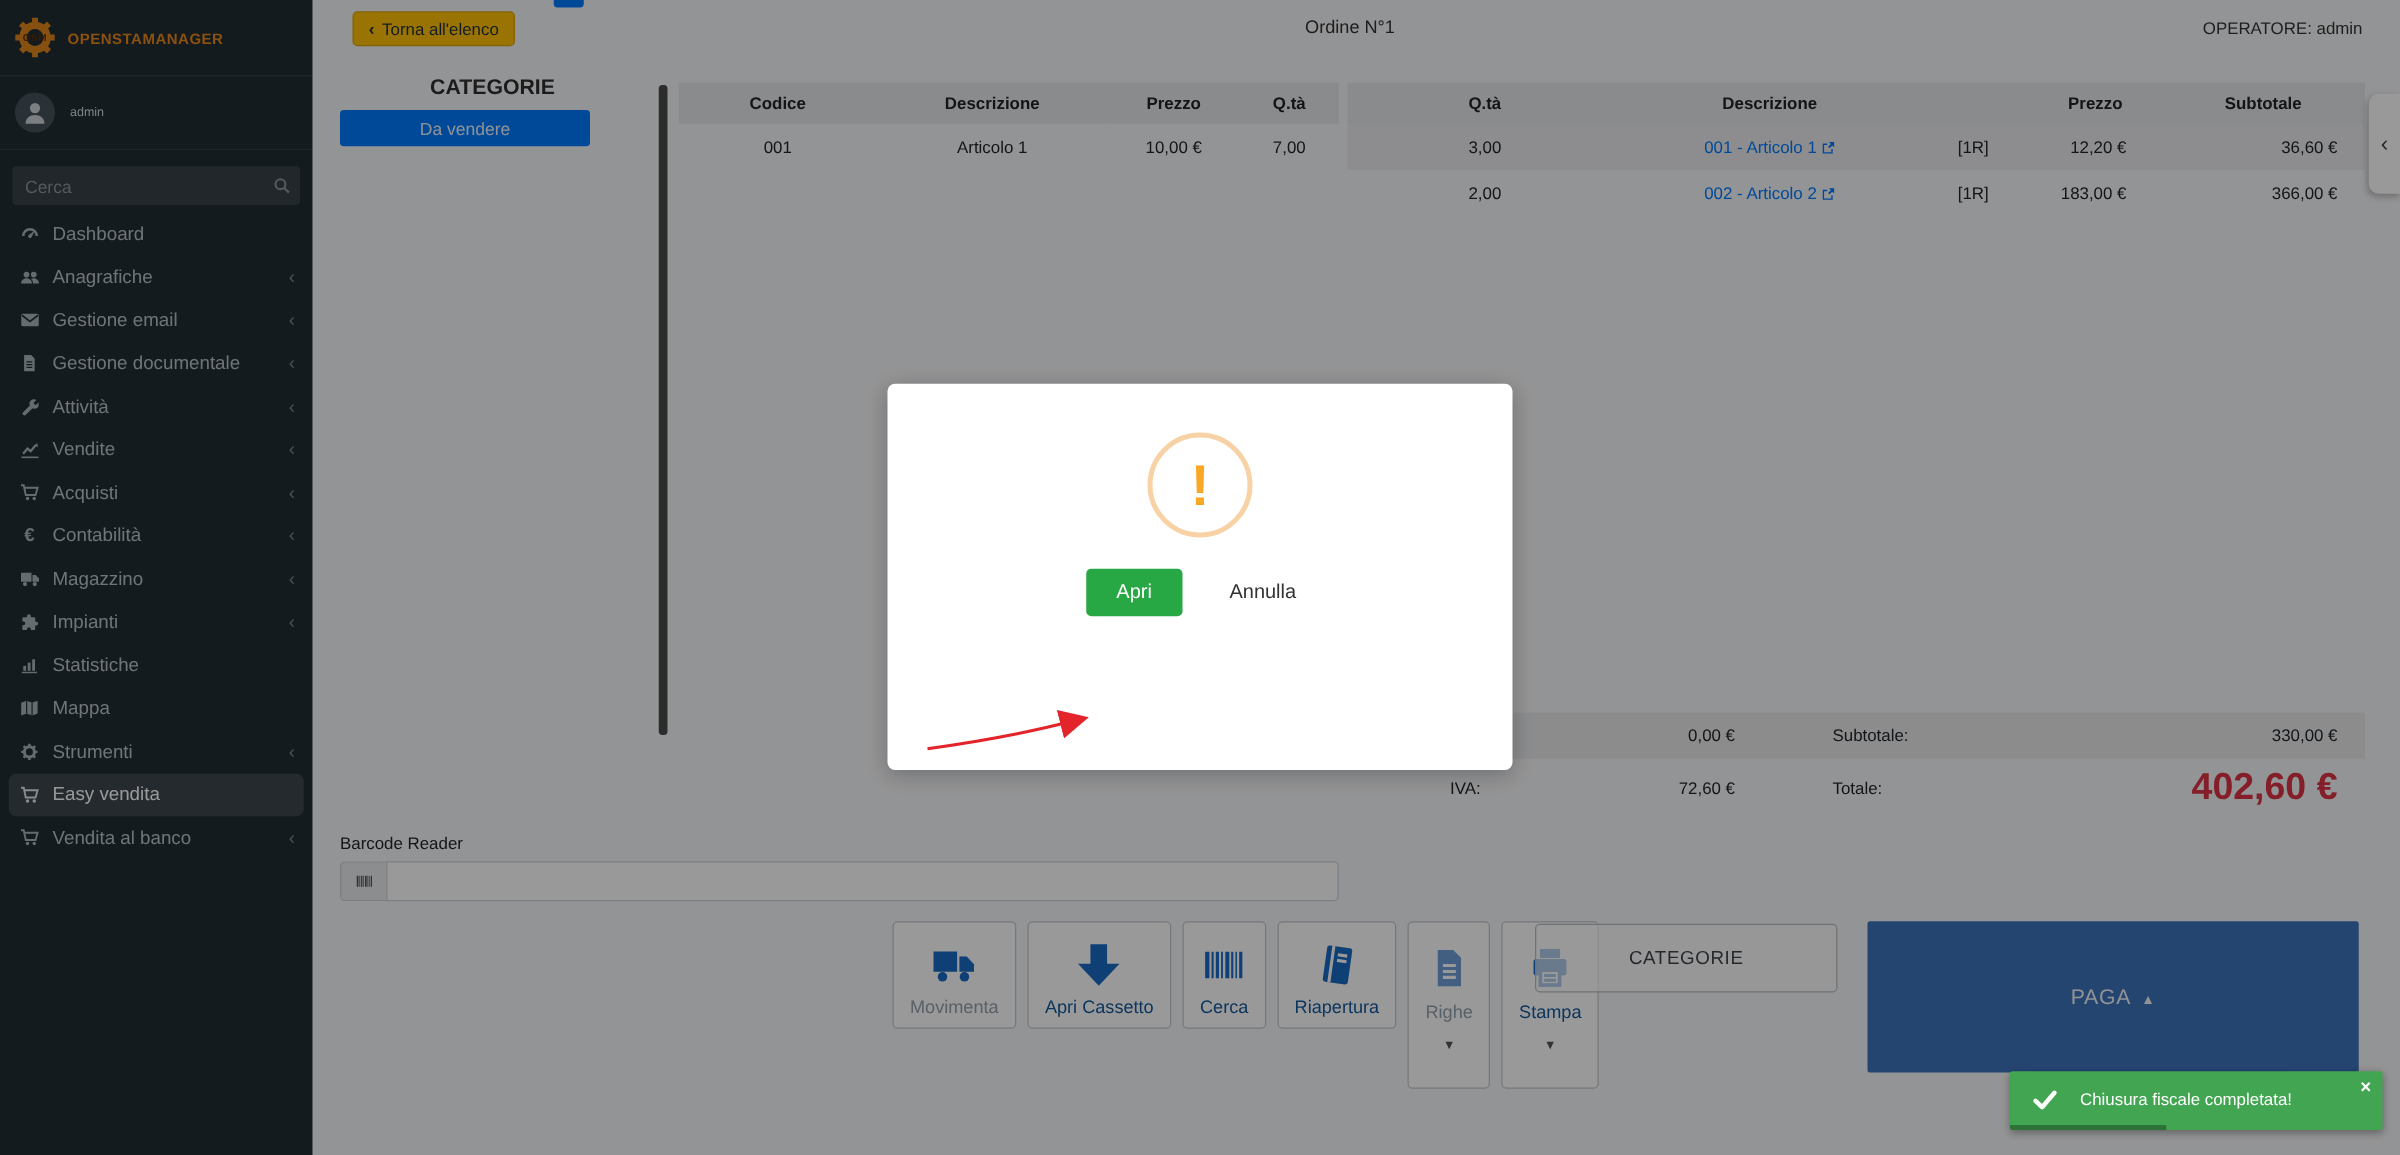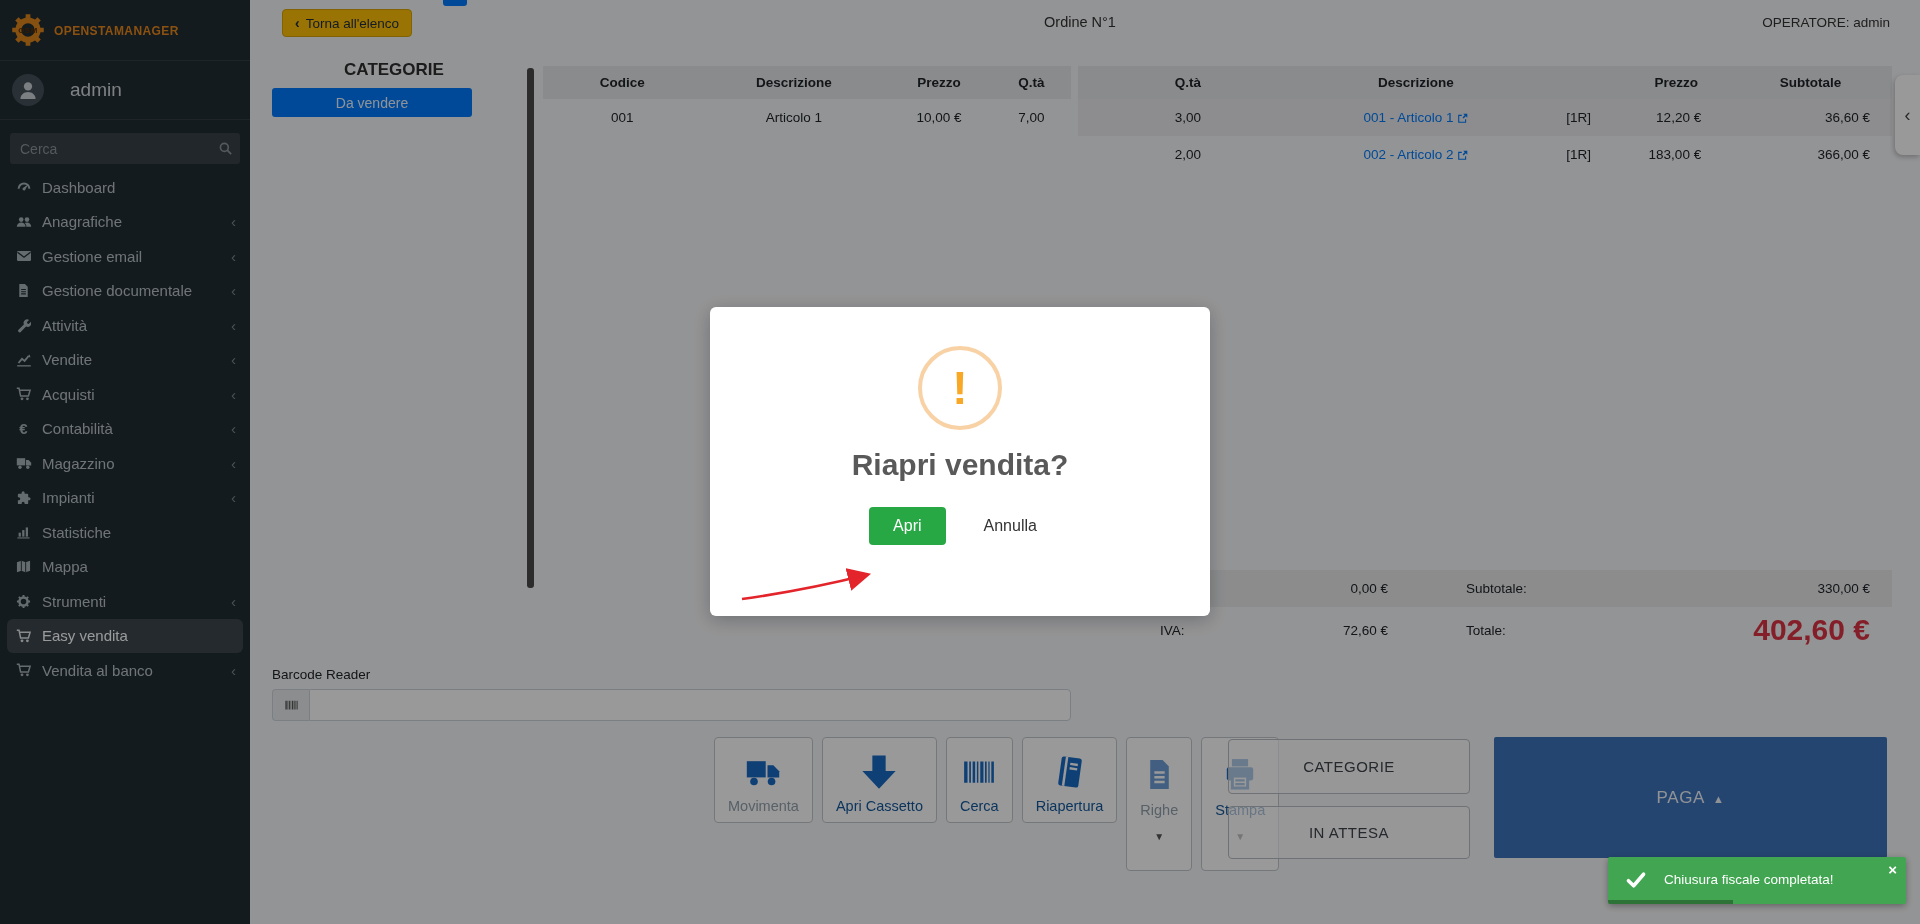--- a/index.html
+++ b/index.html
@@ -8,21 +8,21 @@
   svg.icon { display:inline-block; vertical-align:middle; }
 
   
   .sidebar { position:absolute; left:0; top:0; width:250px; height:924px; background:#222d32; z-index:5; }
   .brand { height:60px; display:flex; align-items:center; padding-left:10px; gap:8px; }
   .brand-gear { position:relative; width:36px; height:36px; color:#e0861c; flex:0 0 auto; }
   .brand-gear .osm { position:absolute; left:50%; top:50%; transform:translate(-50%,-50%); font-size:8px; font-weight:bold; color:#5a2d00; letter-spacing:.5px; }
   .brand-name { color:#e8871d; font-weight:bold; font-size:17px; font-variant-caps:all-small-caps; letter-spacing:.4px; }
   .user-panel { height:60px; border-top:1px solid rgba(255,255,255,.08); border-bottom:1px solid rgba(255,255,255,.08); display:flex; align-items:center; padding:0 12px; }
   .avatar { width:32px; height:32px; border-radius:50%; background:#46525a; color:#cdd4d8; display:flex; align-items:center; justify-content:center; overflow:hidden; }
-  .user-name { margin-left:26px; color:#d2d8dc; font-size:19px; }
+  .user-name { margin-left:12px; color:#d2d8dc; font-size:10px; }
   .sidebar-search { margin:13px 10px 6px 10px; display:flex; background:#374249; border-radius:3px; height:31px; }
   .sidebar-search input { flex:1; background:transparent; border:none; outline:none; color:#e8ecee; font-size:14px; padding:0 10px; font-family:inherit; }
   .sidebar-search input::placeholder { color:#8b959b; }
   .sidebar-search button { width:36px; background:transparent; border:none; color:#8b959b; cursor:pointer; display:flex; align-items:center; justify-content:center; }
   .menu { list-style:none; margin-top:6px; }
   .menu li { display:flex; align-items:center; height:34.5px; padding:0 14px; color:#b8c2c8; font-size:15px; cursor:pointer; }
   .menu li .mi { width:19px; margin-right:9px; display:flex; justify-content:center; color:#a9b4ba; font-size:15px; flex:0 0 auto; }
   .menu li .chev { margin-left:auto; color:#7f8a90; font-size:15px; }
   .menu li.active { background:#3f474f; border-radius:6px; margin:0 7px; padding:0 7px; color:#fff; }
   .menu li.active .mi { color:#e4e8ea; }
@@ -507,33 +507,31 @@
           <svg class="icon" width="34" height="34">
             <use href="#i-printer"></use>
           </svg>
         </span>
       <span class="albl">Stampa</span>
       <span class="caret">▼</span>
     </div>
   </div>
 
   <button class="ghost-btn btn-cancella">CATEGORIE</button>
-  <button class="ghost-btn btn-attesa">IN ATTESA</button>
   <button class="btn-paga">
     <span>PAGA</span><span class="caret-up">▲</span>
   </button>
 </div>
 
 <div class="overlay"></div>
 
 <div class="modal">
   <div class="warn-circle">
     <span class="warn-mark">!</span>
   </div>
-  <div class="modal-title">Riapri vendita?</div>
   <div class="modal-actions">
     <button class="btn-confirm">Apri</button>
     <button class="btn-cancel">Annulla</button>
   </div>
 </div>
 
 <div class="toast">
   <span class="tcheck"><svg class="icon" width="22" height="22">
         <use href="#i-check"></use>
       </svg></span>

